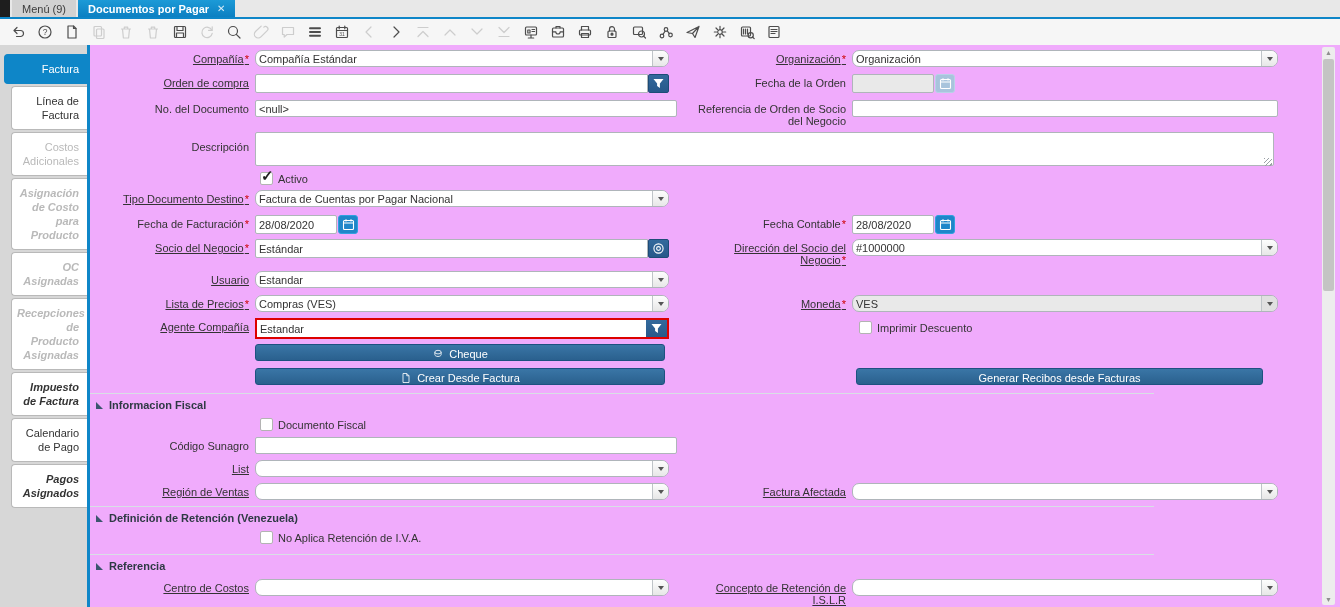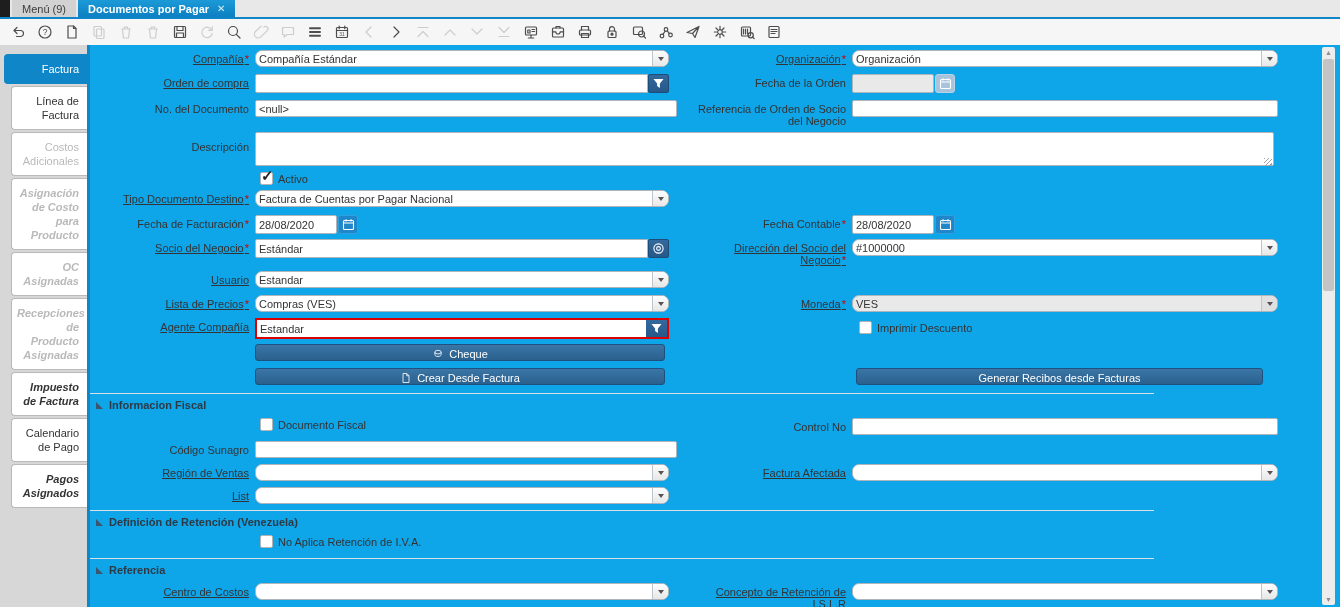--- a/index.html
+++ b/index.html
@@ -27,21 +27,21 @@
   .bodyarea { position:absolute; top:45px; left:0; right:0; bottom:0; display:flex; }
   .sidebar { width:90px; background:#d7d7d7; border-right:3px solid #0e86c8; padding-top:9px; flex:none; }
   .side-tab { margin:0 0 2px 11px; background:#fff; border:1px solid #b9b9b9; border-right:none;
               border-radius:4px 0 0 4px; padding:7px 8px 7px 5px; text-align:right; line-height:14px;
               color:#333; cursor:pointer; }
   .side-tab.active { margin-left:4px; background:#0e86c8; border-color:#0e86c8; color:#fff; }
   .side-tab.disabled, .side-tab.disabled-italic { color:#b9b9b9; cursor:default; }
   .side-tab.disabled-italic, .side-tab.italic { font-style:italic;font-weight:bold; }
 
   
-  .content { flex:1; position:relative; background:#0ea5e9; padding:5px 0 0 5px; overflow:hidden; }
+  .content { flex:1; position:relative; background:#f0abfc; padding:5px 0 0 5px; overflow:hidden; }
   .row { display:flex; align-items:flex-start; margin-bottom:7px; }
   .cell-l { display:flex; width:577px; flex:none; }
   .cell-r { display:flex; width:610px; flex:none; margin-left:18px; }
   .lbl { width:160px; flex:none; text-align:right; padding:3px 6px 0 0; line-height:12px; color:#333; }
   .cell-r .lbl { width:162px; }
   .fw { width:414px; flex:none; }
   .cell-r .fw { width:426px; }
   .u { text-decoration:underline; cursor:pointer; }
   .req::after { content:"*"; color:#cc0000; margin-left:1px; }
 
@@ -540,29 +540,36 @@
           <span class="sec-title">Informacion Fiscal</span>
         </div>
         <div class="row" style="margin-bottom:6px">
           <div class="cell-l">
             <div class="lbl"></div>
             <div class="chk" style="margin-left:5px">
               <span class="chkbox"></span>
               <span class="clab">Documento Fiscal</span>
             </div>
           </div>
-          <div class="cell-r">
-            <div class="lbl">Control No</div>
-            <div class="fw"><input class="ti" value="" style=""></div>
-          </div>
         </div>
         <div class="row" style="margin-bottom:6px">
           <div class="cell-l">
             <div class="lbl">Código Sunagro</div>
             <div class="fw" style="width:422px"><input class="ti" value="" style=""></div>
+          </div>
+        </div>
+        <div class="row" style="margin-bottom:6px">
+          <div class="cell-l">
+            <div class="lbl u">List</div>
+            <div class="fw">
+                <div class="combo">
+              <div class="val"></div>
+              <div class="dd"></div>
+                </div>
+              </div>
           </div>
         </div>
         <div class="row" style="margin-bottom:6px">
           <div class="cell-l">
             <div class="lbl u">Región de Ventas</div>
             <div class="fw">
                 <div class="combo">
               <div class="val"></div>
               <div class="dd"></div>
                 </div>
@@ -571,31 +578,20 @@
           <div class="cell-r">
             <div class="lbl u">Factura Afectada</div>
             <div class="fw">
                 <div class="combo">
               <div class="val"></div>
               <div class="dd"></div>
                 </div>
               </div>
           </div>
         </div>
-        <div class="row" style="margin-bottom:6px">
-          <div class="cell-l">
-            <div class="lbl u">List</div>
-            <div class="fw">
-                <div class="combo">
-              <div class="val"></div>
-              <div class="dd"></div>
-                </div>
-              </div>
-          </div>
-        </div>
       </div>
 
       <div class="section">
         <div class="sec-head">
           <span class="sec-tri"></span>
           <span class="sec-title">Definición de Retención (Venezuela)</span>
         </div>
         <div class="row" style="margin-bottom:10px">
           <div class="lbl"></div>
           <div class="chk" style="margin-left:5px">

